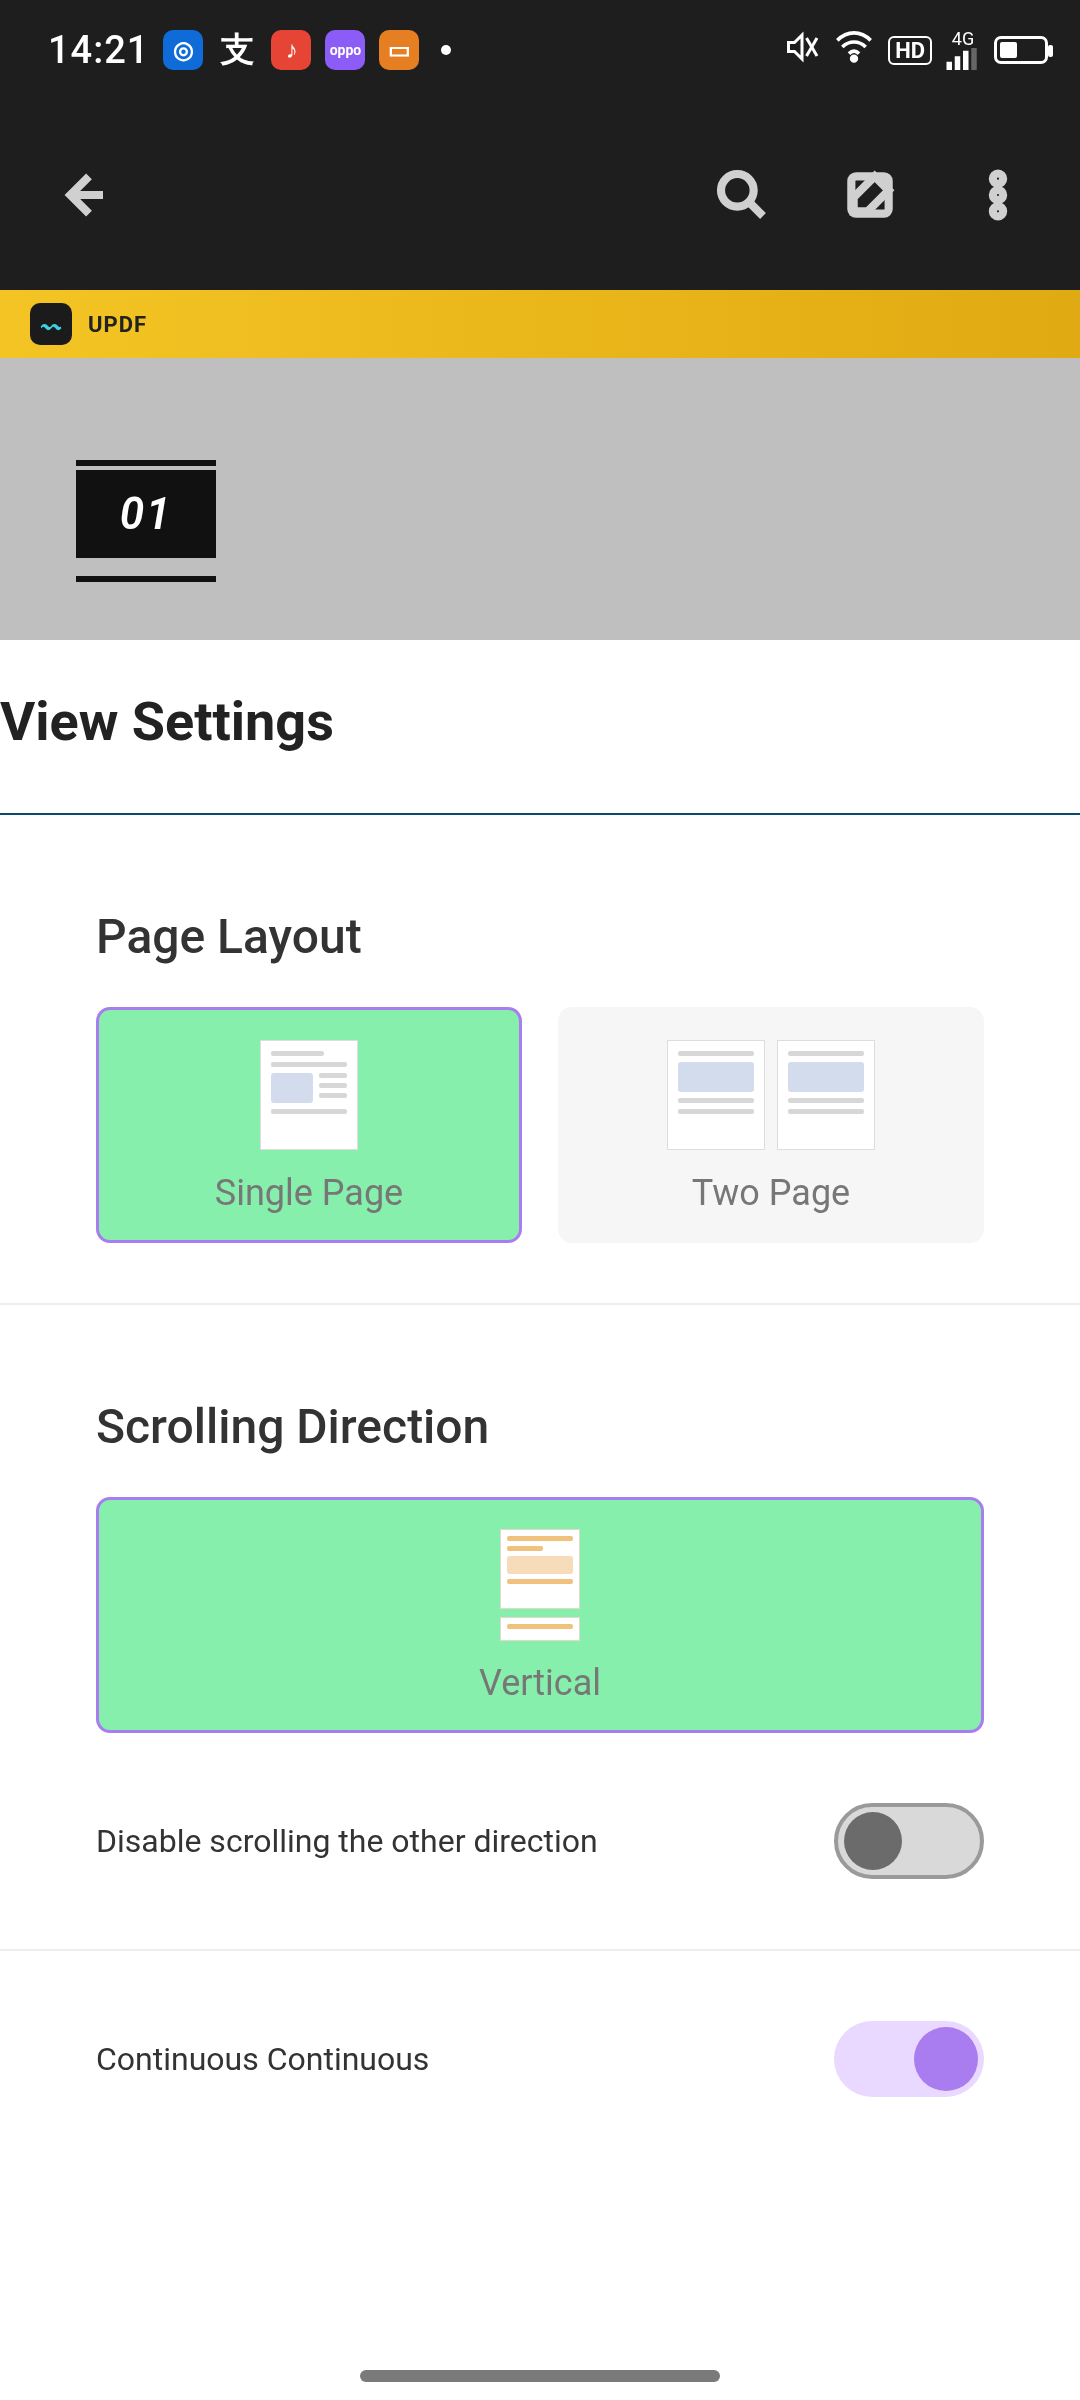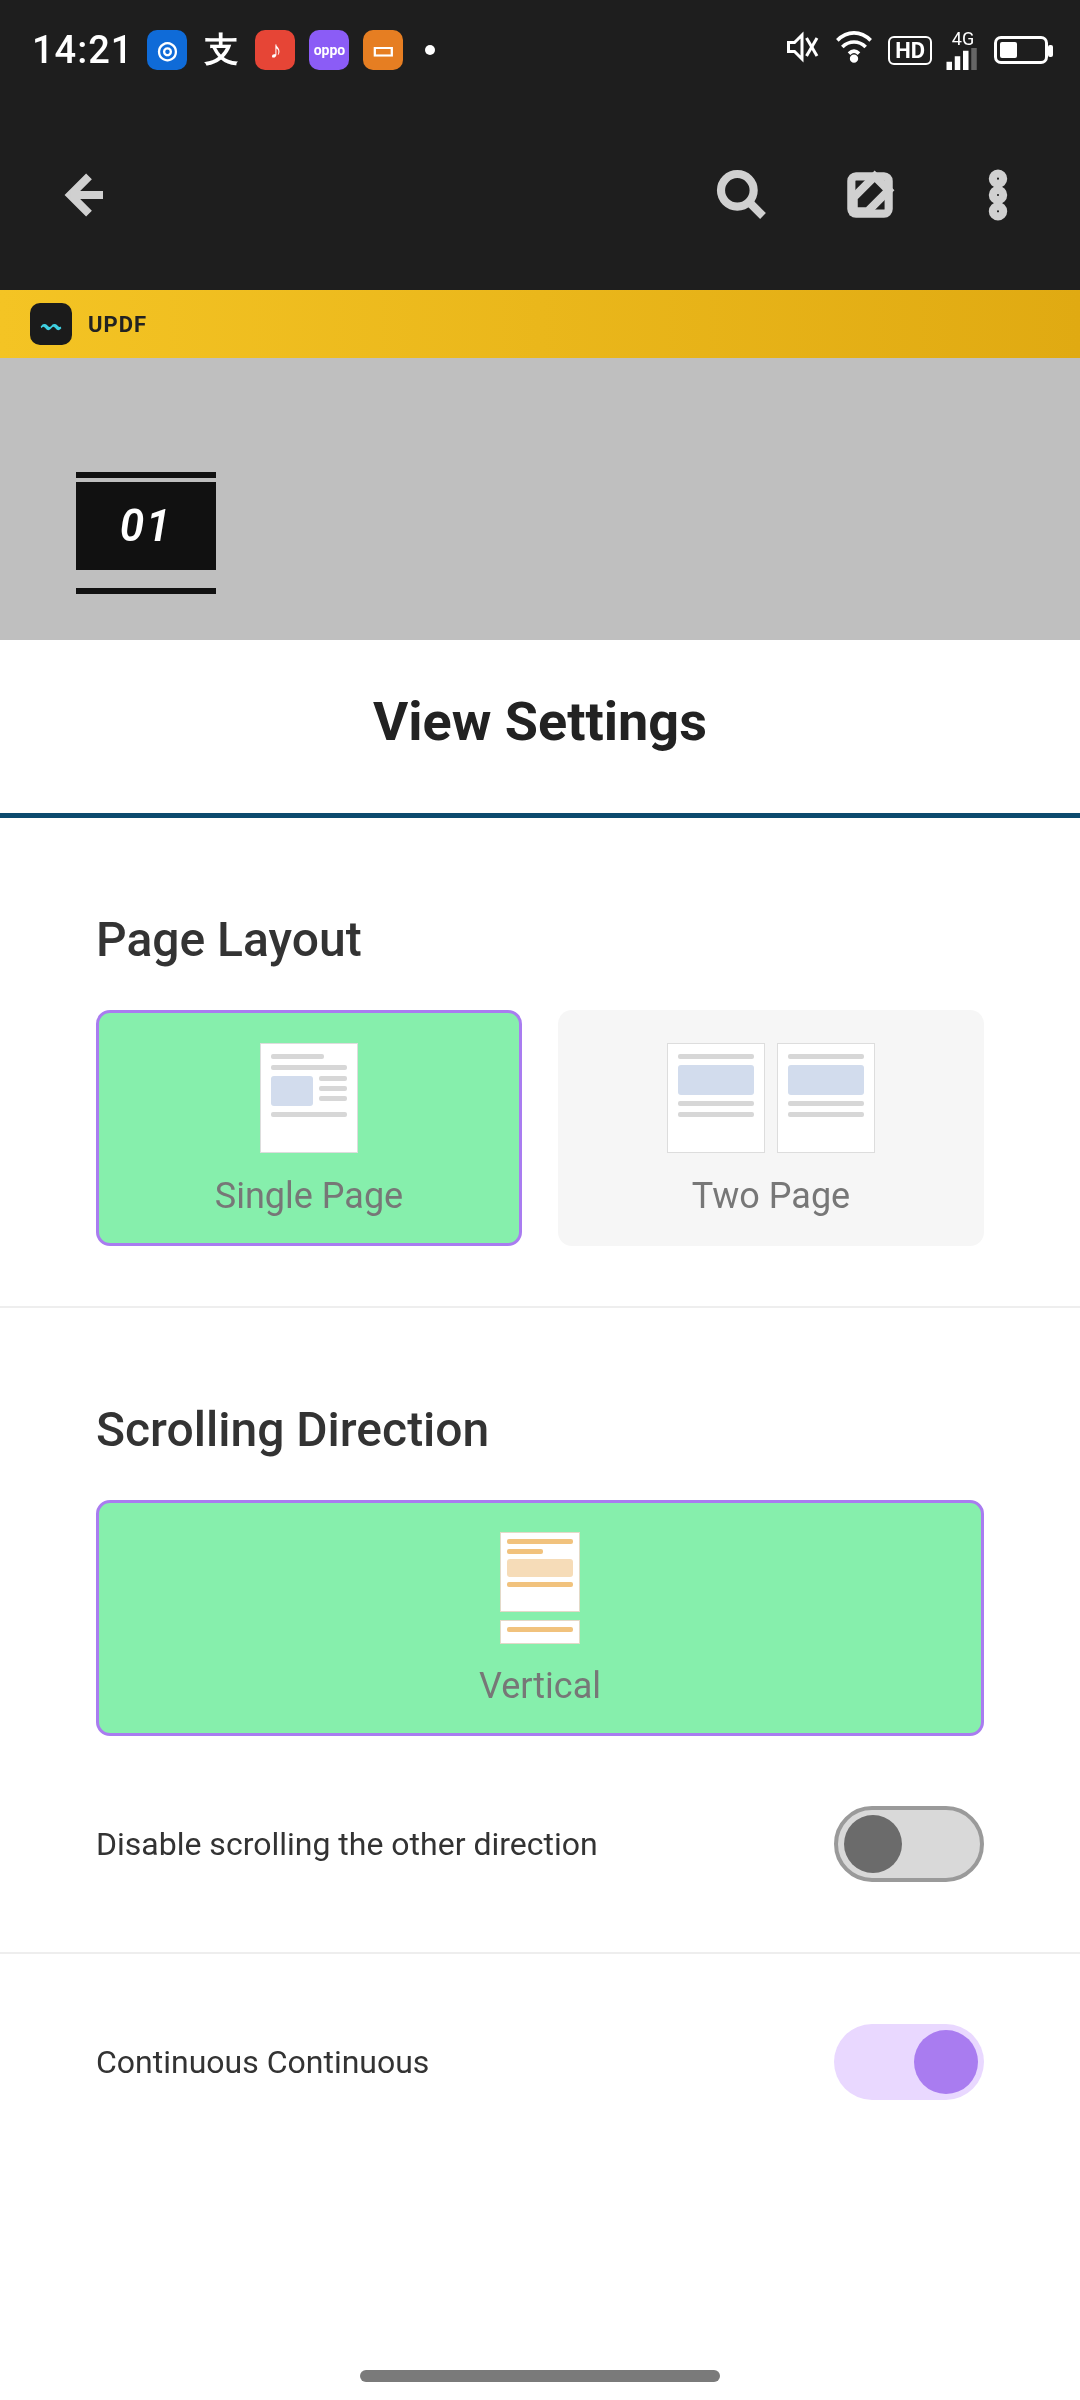--- a/index.html
+++ b/index.html
@@ -1,48 +1,48 @@
 <!DOCTYPE html>
 <html><head>
 <meta charset="utf-8">
 <style>
   * { box-sizing: border-box; margin: 0; padding: 0; }
   html, body { width: 1080px; height: 2400px; font-family: -apple-system, Roboto, "Helvetica Neue", Arial, sans-serif; background:#fff; }
   .screen { width:1080px; height:2400px; position:relative; background:#fff; overflow:hidden; }
 
   
   .statusbar { width:100%; height:100px; background:#1e1e1e; display:flex; align-items:center; justify-content:space-between; padding:0 32px; color:#fff; }
-  .sb-left { display:flex; align-items:center; gap:14px; }
+  .sb-left { display:flex; align-items:center; gap:14px;margin-left:16px; }
   .sb-time { font-size:38px; font-weight:500; letter-spacing:1px; }
   .sb-icon { width:40px; height:40px; border-radius:10px; display:flex; align-items:center; justify-content:center; font-size:24px; font-weight:700; }
   .sb-dot { width:10px; height:10px; border-radius:50%; background:#fff; margin-left:8px; }
   .sb-right { display:flex; align-items:center; gap:14px; font-size:26px; color:#fff; }
   .batt { width:54px; height:28px; border:3px solid #fff; border-radius:7px; position:relative; }
   .batt::after { content:""; position:absolute; right:-8px; top:6px; width:5px; height:12px; background:#fff; border-radius:2px; }
   .batt .lvl { position:absolute; left:3px; top:3px; bottom:3px; width:35%; background:#fff; border-radius:2px; }
 
   
   .appbar { width:100%; height:190px; background:#1e1e1e; display:flex; align-items:center; justify-content:space-between; padding:0 46px; }
   .appbar .left, .appbar .right { display:flex; align-items:center; gap:56px; }
   .icon-btn { width:72px; height:72px; display:flex; align-items:center; justify-content:center; color:#d0d0d0; cursor:pointer; }
   .icon-btn svg { width:56px; height:56px; stroke:#d0d0d0; stroke-width:3.5; fill:none; }
 
   
   .docbg { position:relative; background:#bfbfbf; height:350px; }
   .brandbar { height:68px; width:100%; background:linear-gradient(90deg,#f4c424,#e0aa12); display:flex; align-items:center; padding-left:30px; gap:16px; }
   .brandlogo { width:42px; height:42px; border-radius:10px; background:#1b1b1b; display:flex; align-items:center; justify-content:center; color:#3fcfe0; font-size:20px; }
   .brandtxt { font-size:22px; font-weight:700; color:#222; letter-spacing:1px; }
-  .pgtile { position:absolute; left:76px; top:192px; width:140px; height:104px; }
+  .pgtile { position:absolute; left:76px; top:180px; width:140px; height:104px; }
   .pgtile .bar1 { position:absolute; top:-10px; left:0; width:100%; height:6px; background:#111; }
   .pgtile .mid { position:absolute; top:0; left:0; width:100%; height:88px; background:#111; display:flex; align-items:center; justify-content:center; color:#fff; font-size:44px; font-style:italic; font-weight:600; letter-spacing:2px; }
   .pgtile .bar2 { position:absolute; bottom:-8px; left:0; width:100%; height:6px; background:#111; }
 
   
   .sheet { position:absolute; left:0; right:0; top:640px; bottom:0; background:#fff; border-top-left-radius:6px; border-top-right-radius:6px; padding-top:50px; }
-  .sheet-title { text-align:center; font-size:54px; font-weight:700; color:#222; padding-bottom:60px; border-bottom:5px solid #0c4a6e; }
+  .sheet-title { font-size:54px; font-weight:700; color:#222; padding-bottom:60px; border-bottom:2px solid #0c4a6e; }
   .section { padding:58px 96px 0 96px; }
   .section h2 { font-size:48px; font-weight:500; color:#333; margin-bottom:42px;margin-top:35px; }
   .cards { display:flex; gap:36px; }
   .card { flex:1; background:#f6f6f6; border:3px solid transparent; border-radius:14px; padding:26px 0 26px 0; display:flex; flex-direction:column; align-items:center; justify-content:flex-end; gap:18px; height:236px; cursor:pointer; }
   .card.selected { background:#86efac; border-color:#a97cf0; }
   .card .thumb { flex:1; display:flex; align-items:center; justify-content:center; gap:12px; }
   .pageico { width:98px; height:110px; background:#fff; border:1px solid #ddd; padding:10px 10px; display:flex; flex-direction:column; gap:6px; }
   .pageico .ln { height:5px; background:#d7d7d7; border-radius:2px; }
   .pageico .img { height:30px; background:#d2dced; border-radius:3px; width:42px; }
   .card .lbl { font-size:36px; color:#777; }

